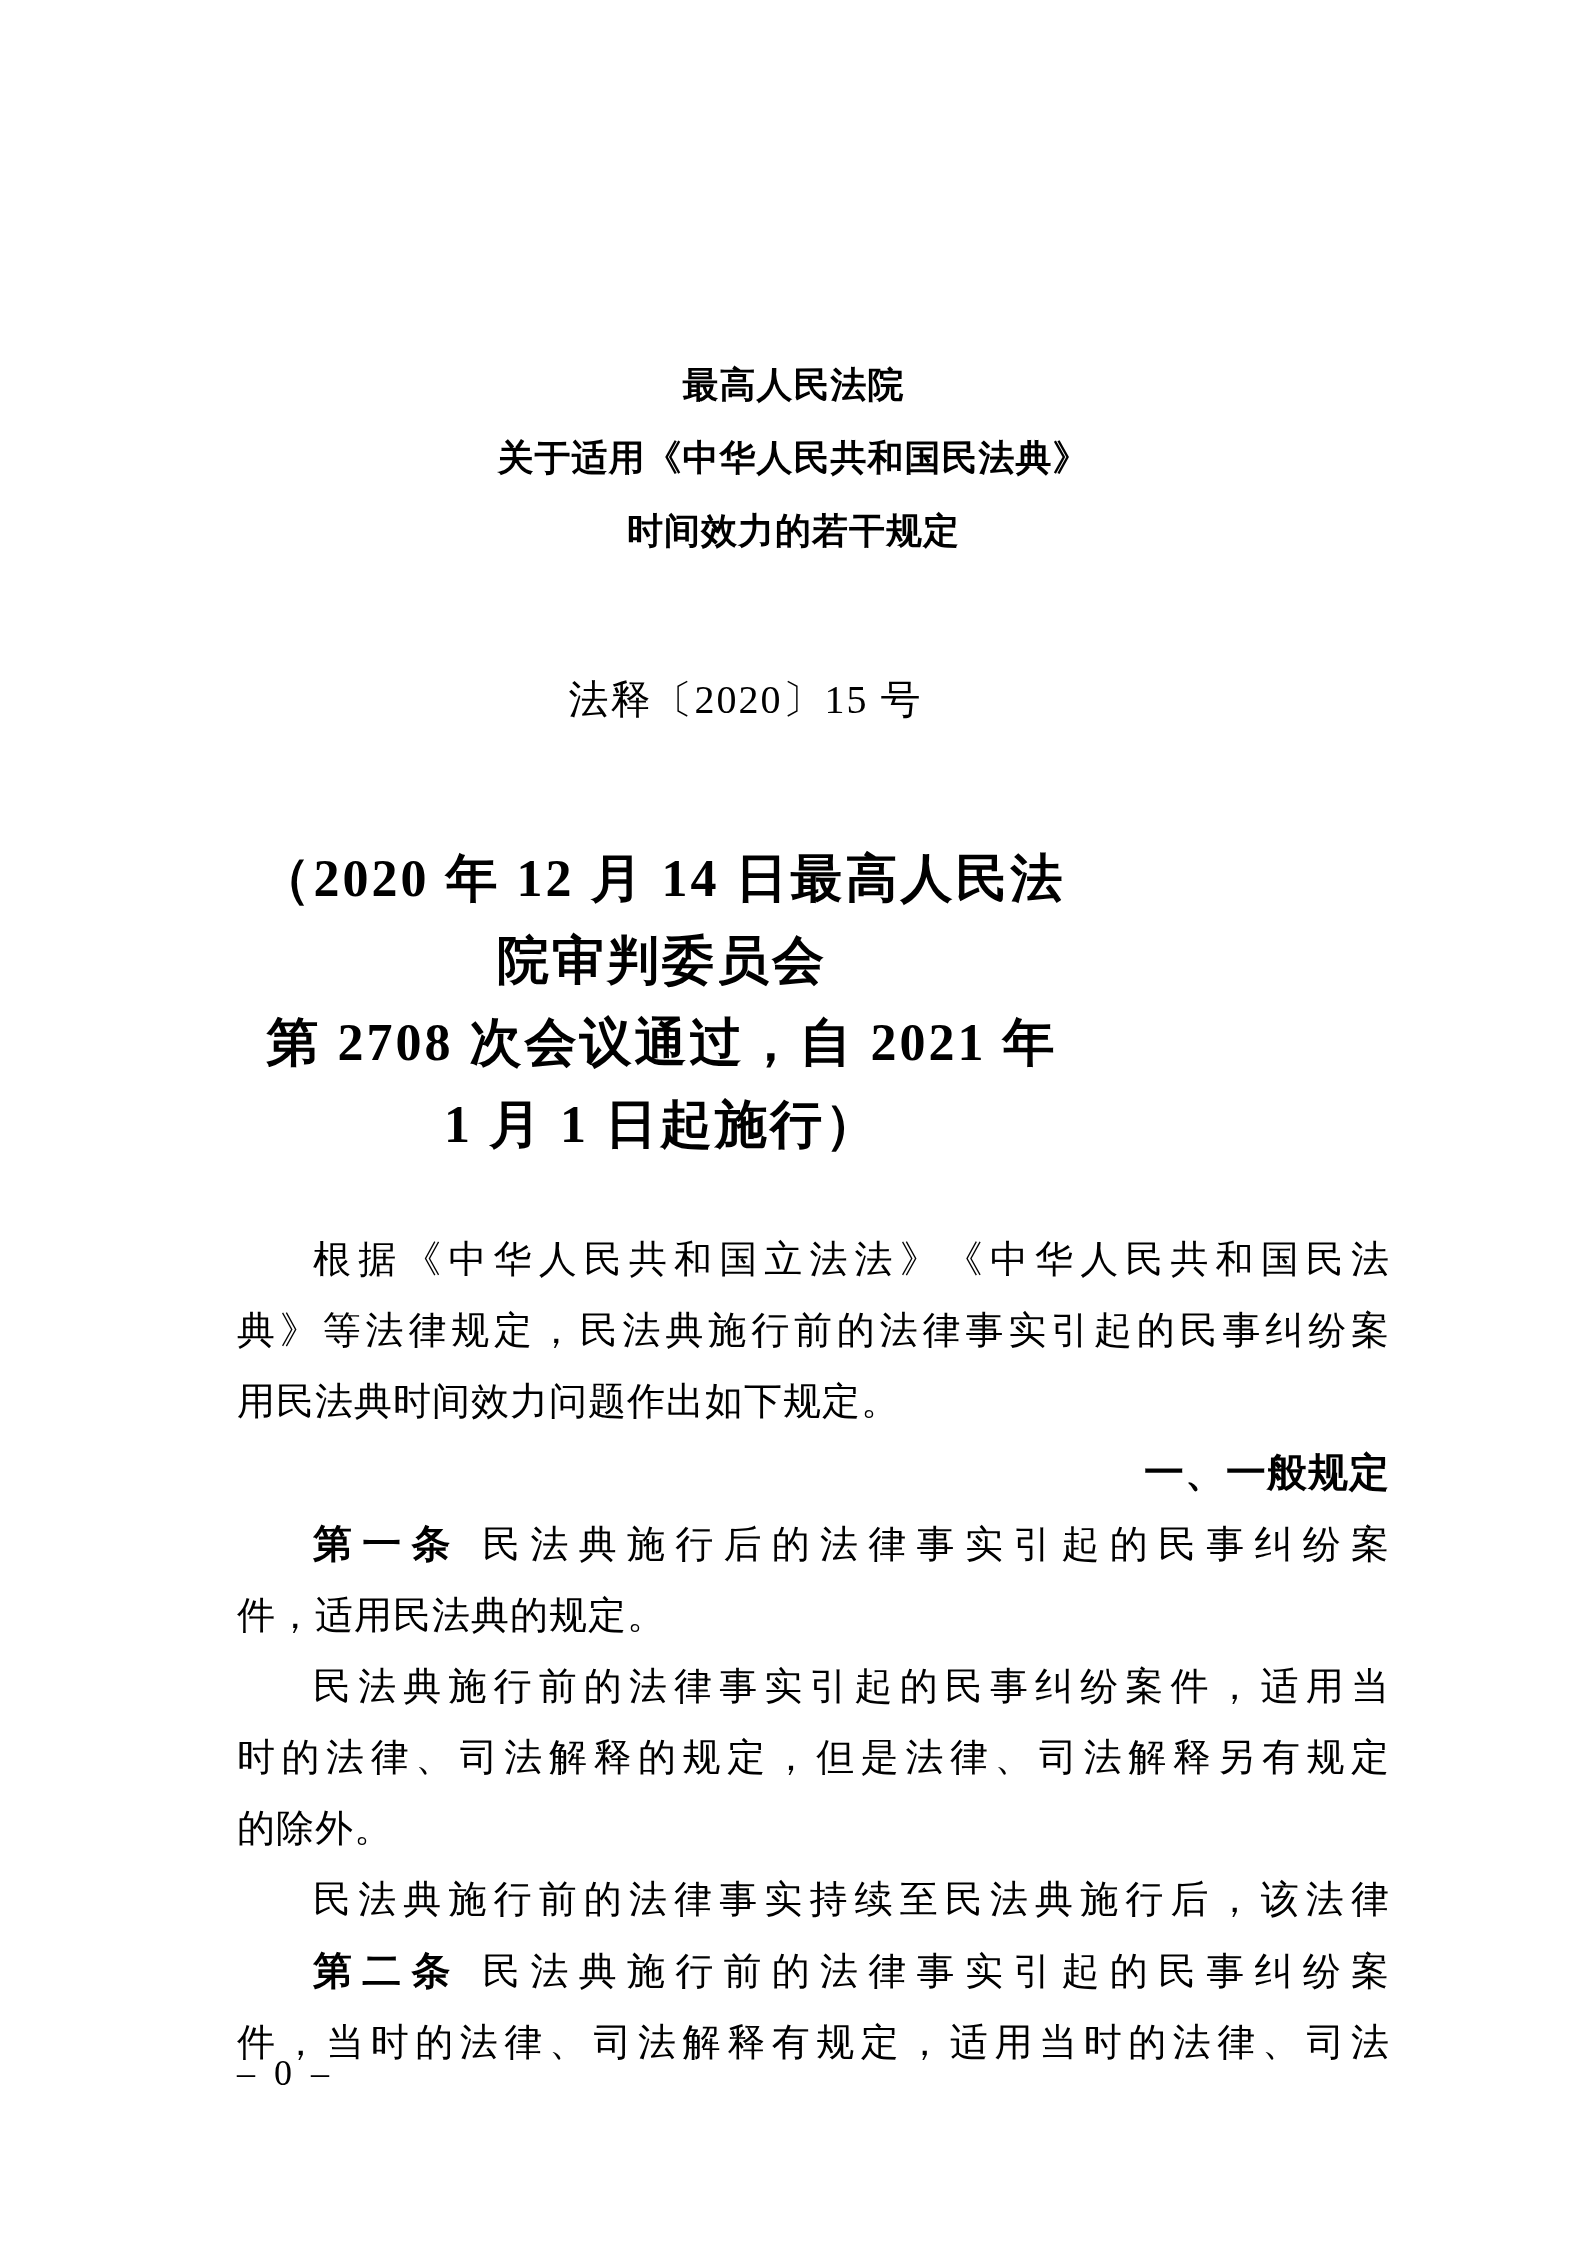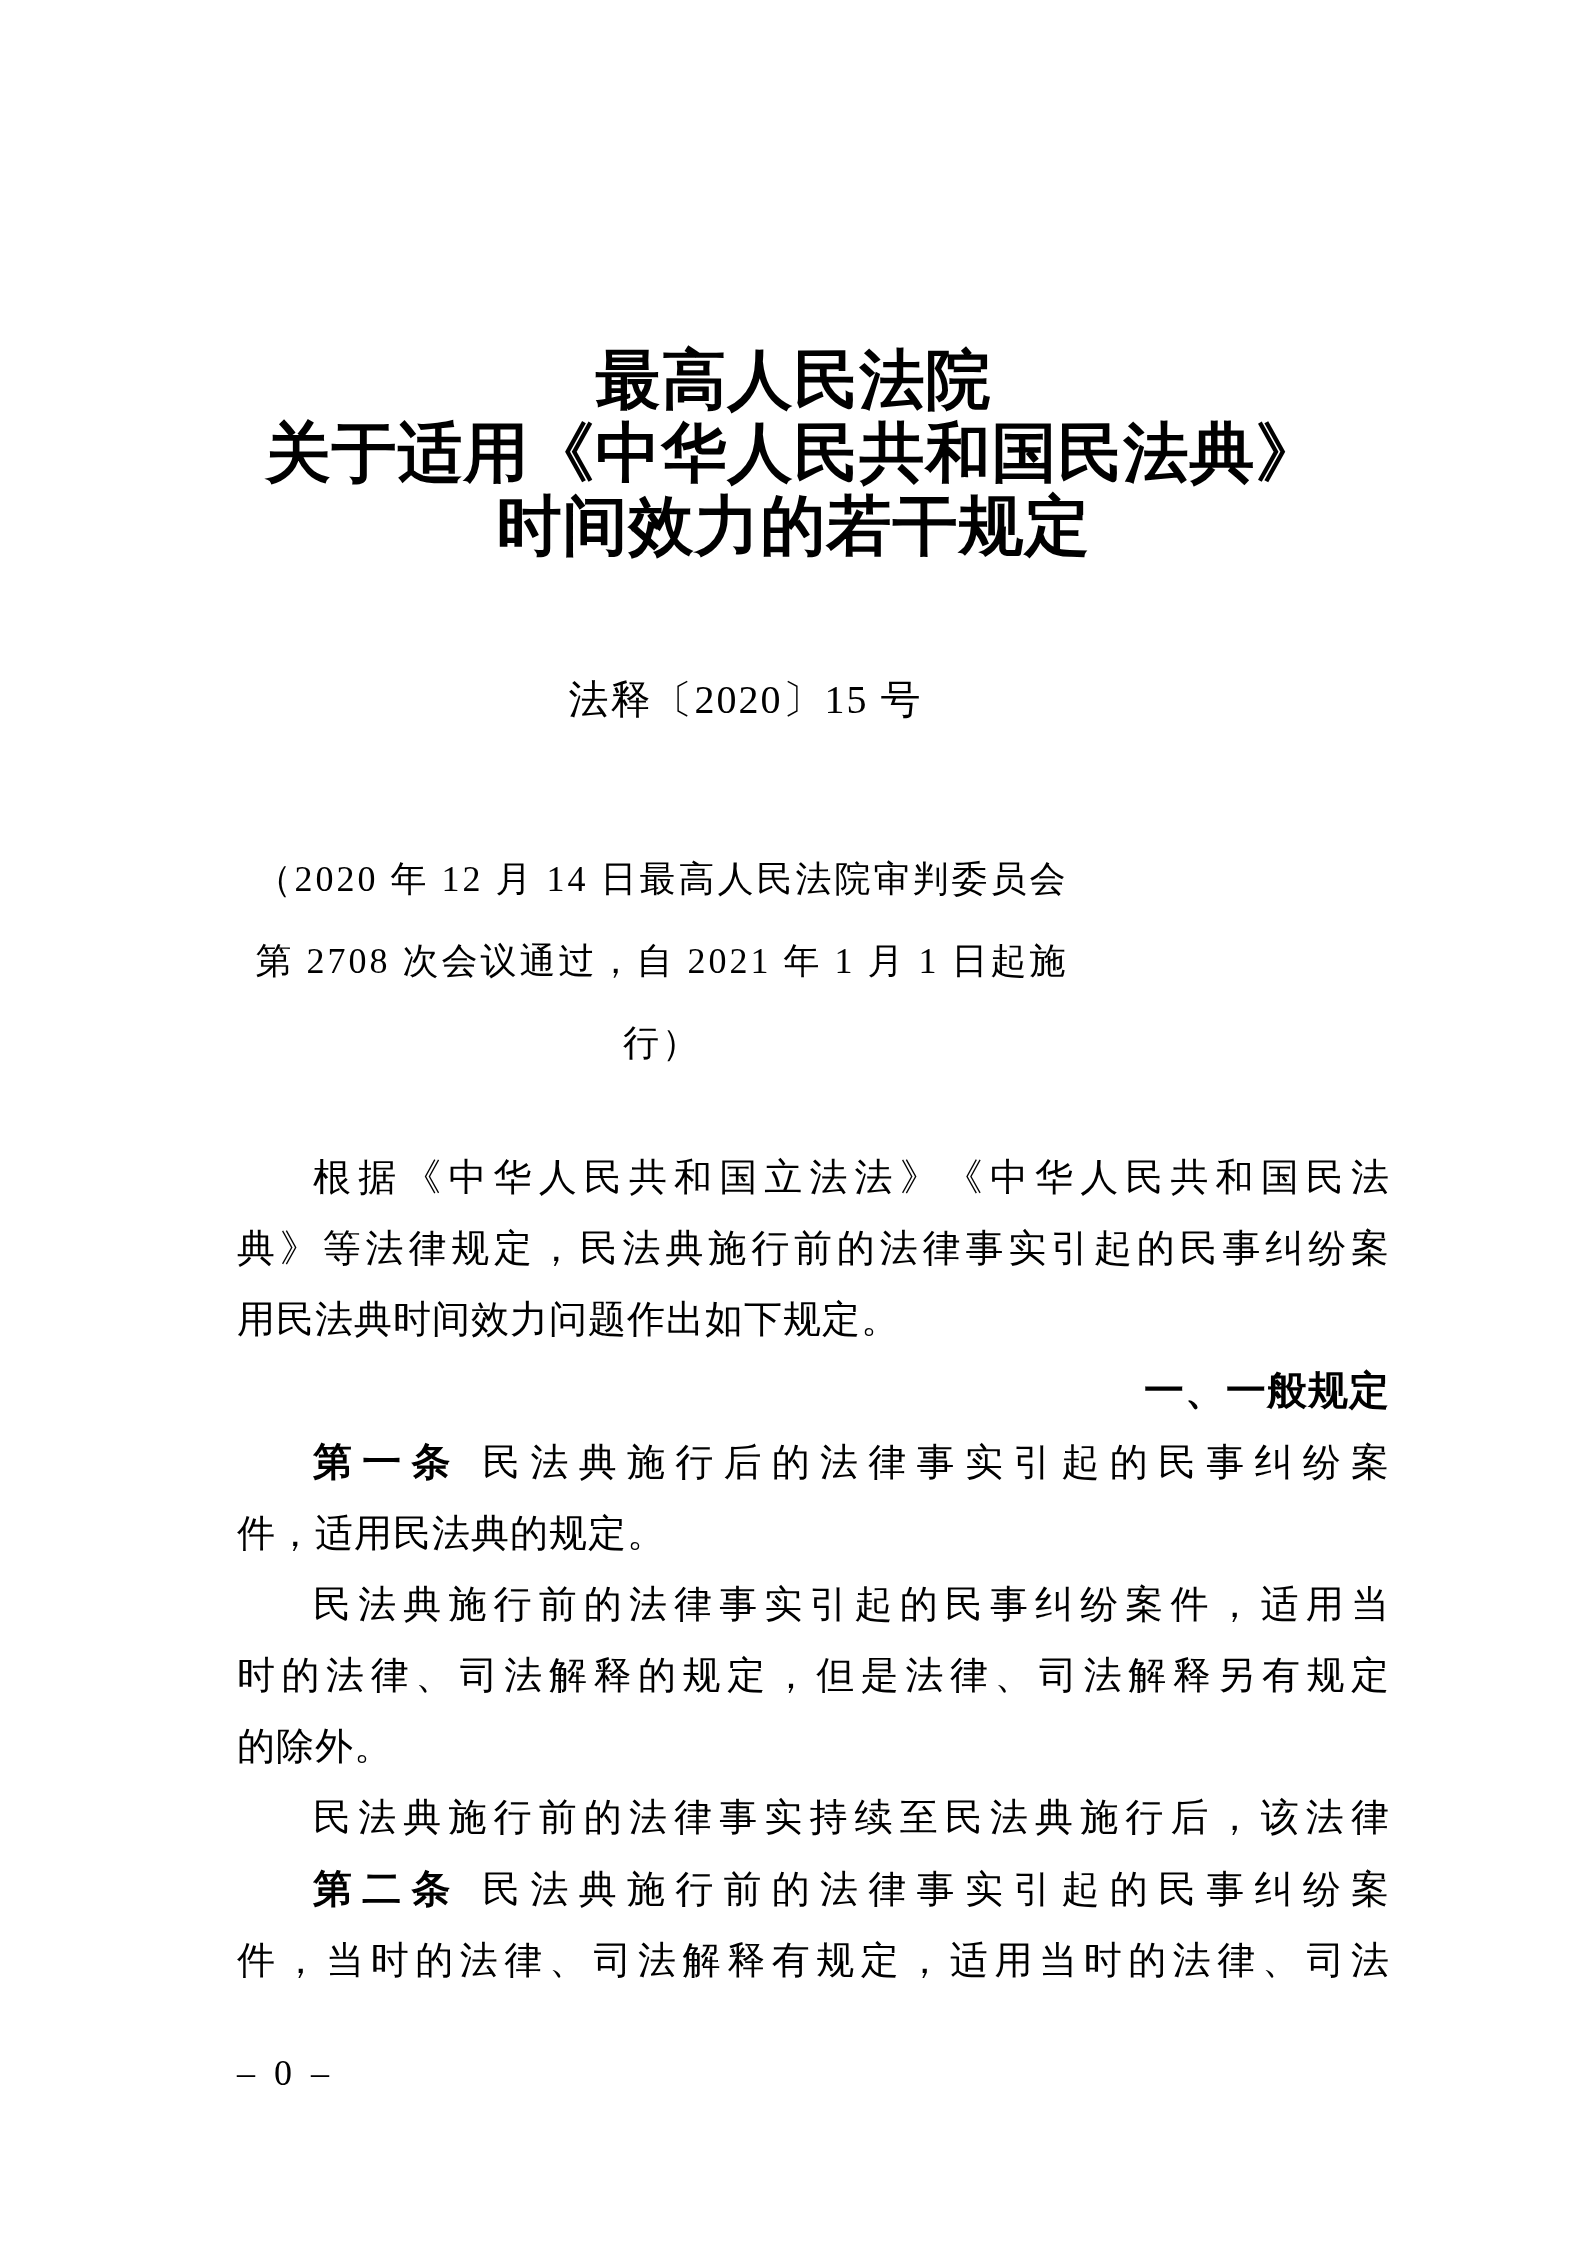--- a/index.html
+++ b/index.html
@@ -22,44 +22,45 @@
     left: 237px;
     top: 0;
     width: 1153px;
     height: 100%;
   }
   
   .doc-title {
     padding-top: 349px;
     text-align: center;
     transform: translateX(-20px);
-    font-family: Liberation Mono, monospace;
+    font-family: Liberation Serif, serif;
     font-weight: bold;
-    font-size: 65px;
+    font-size: 36px;
     line-height: 73px;
     letter-spacing: 1px;
   }
   
   .doc-number {
     margin-top: 104px;
     text-align: center;
     transform: translateX(-68px);
     font-size: 40px;
     line-height: 56px;
     letter-spacing: 2px;
   }
   
   .passage-info {
     margin-top: 110px;
     width: 830px;
     margin-left: 10px;
     text-align: center;
-    font-size: 36px;
+    font-size: 52px;
     line-height: 82px;
     letter-spacing: 3px;
+    font-weight: bold;
   }
   
   .body-text {
     margin-top: 58px;
     font-size: 38px;
     line-height: 71px;
     letter-spacing: 1px;
   }
   .line { width: 100%; }
   .indent { padding-left: 2em; }

